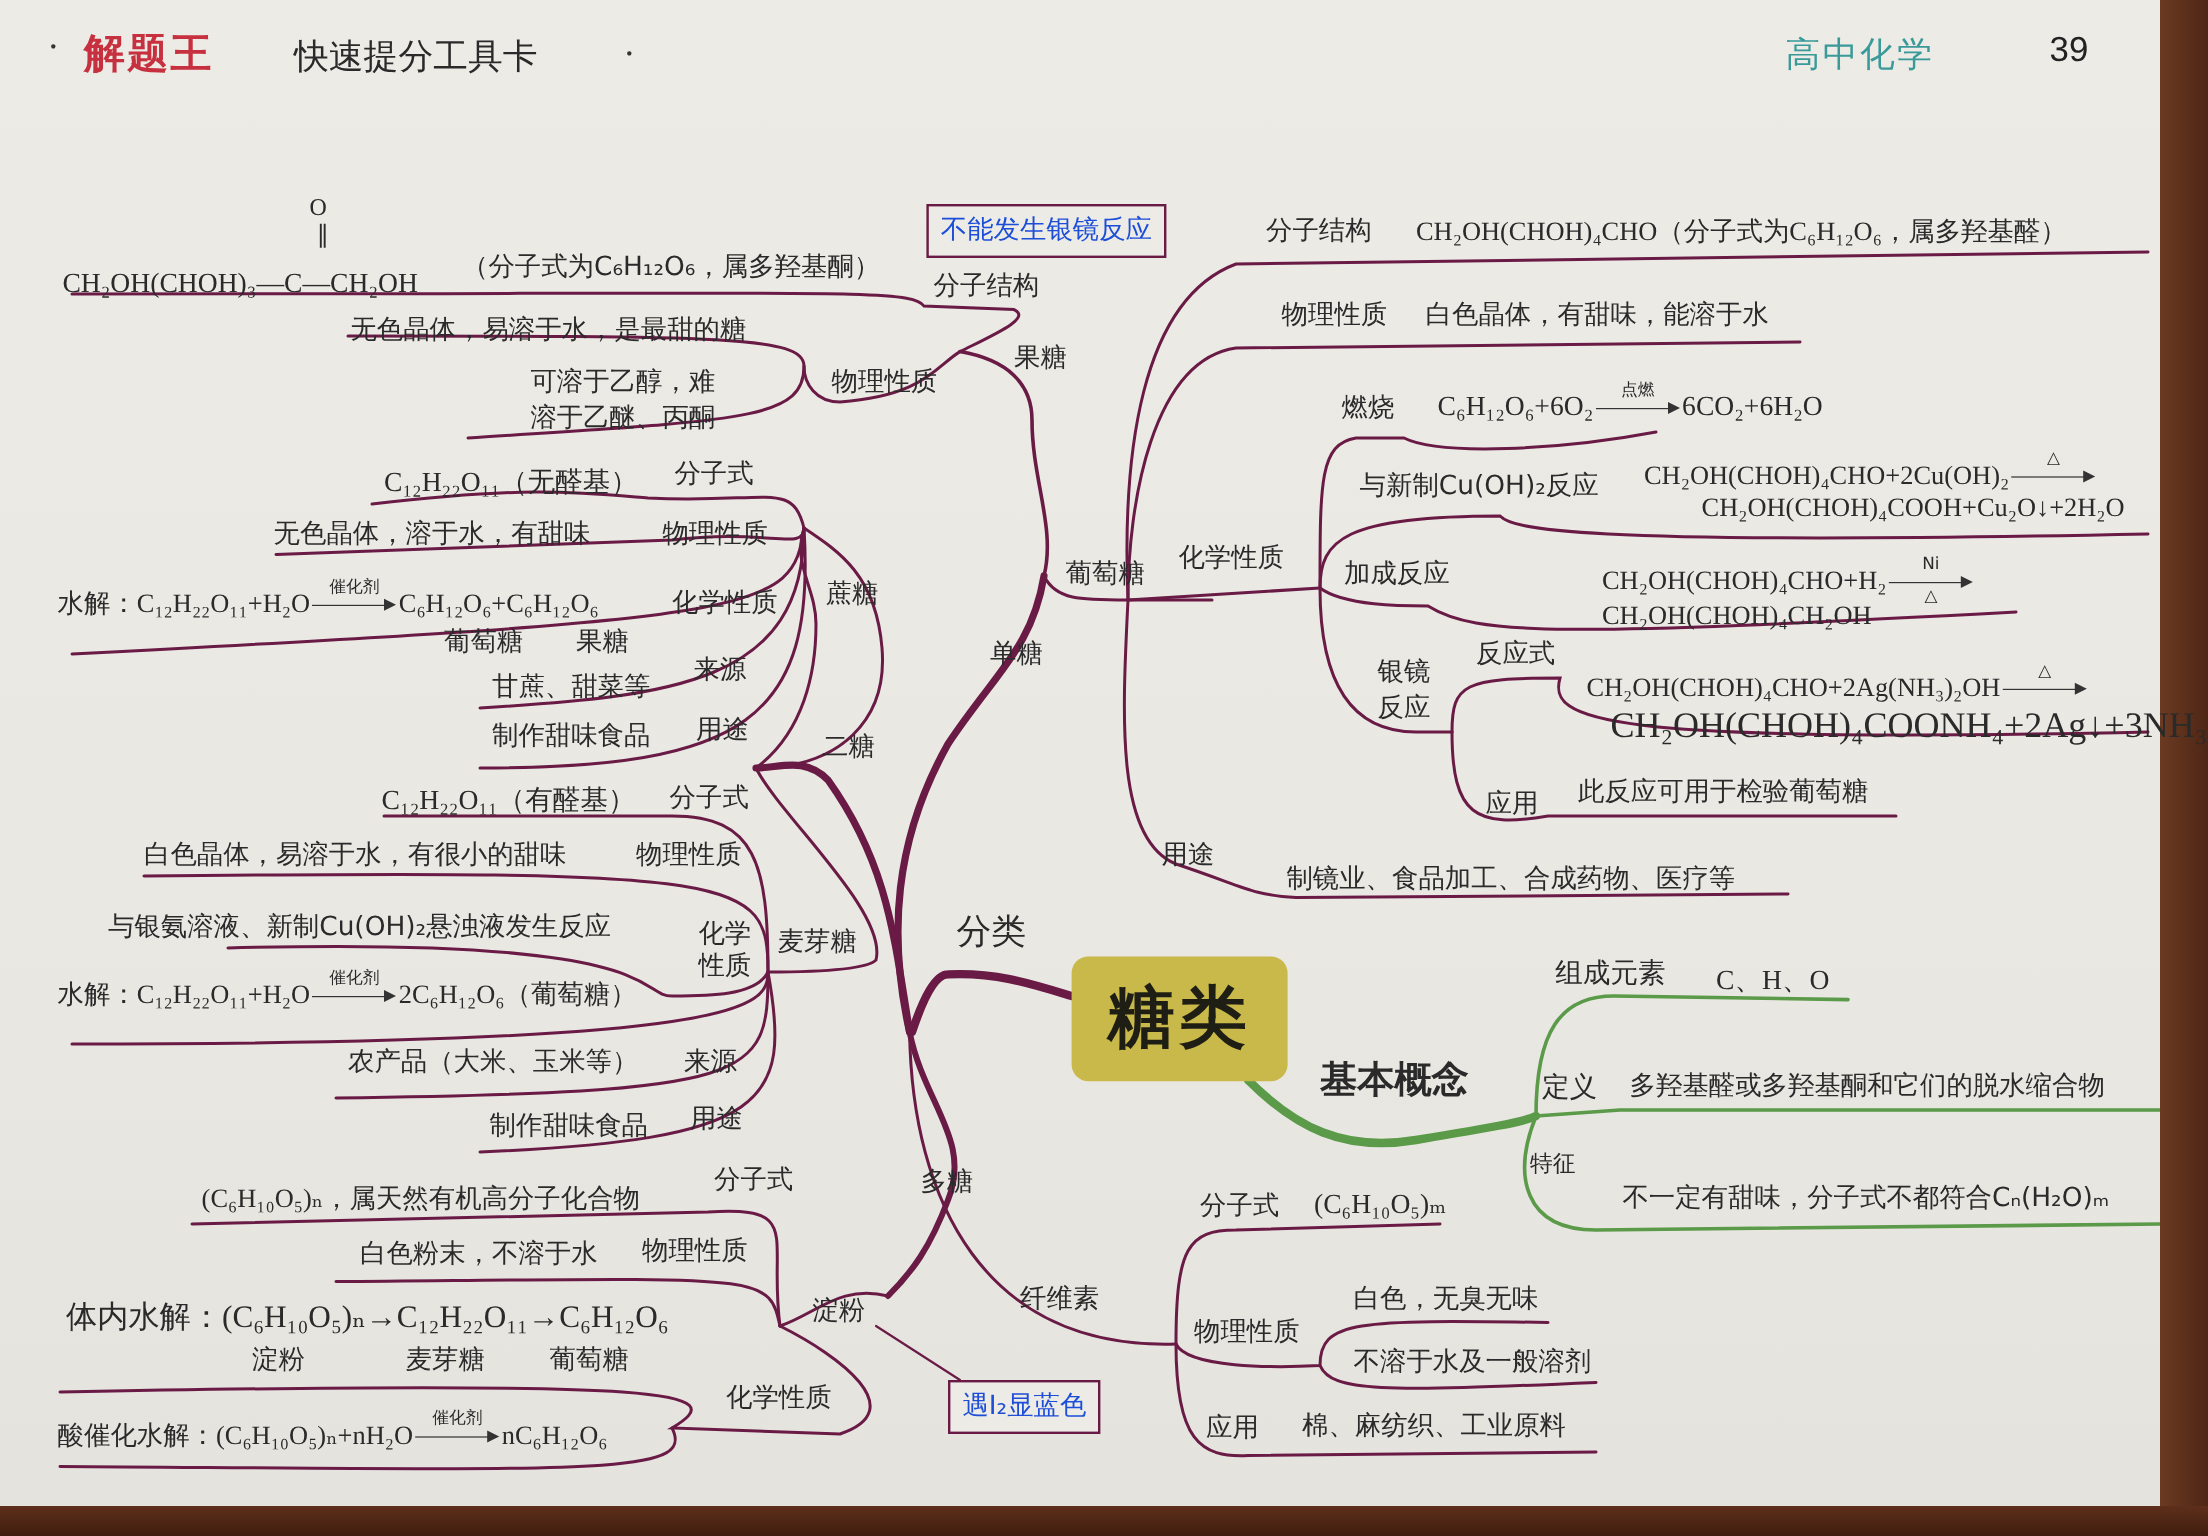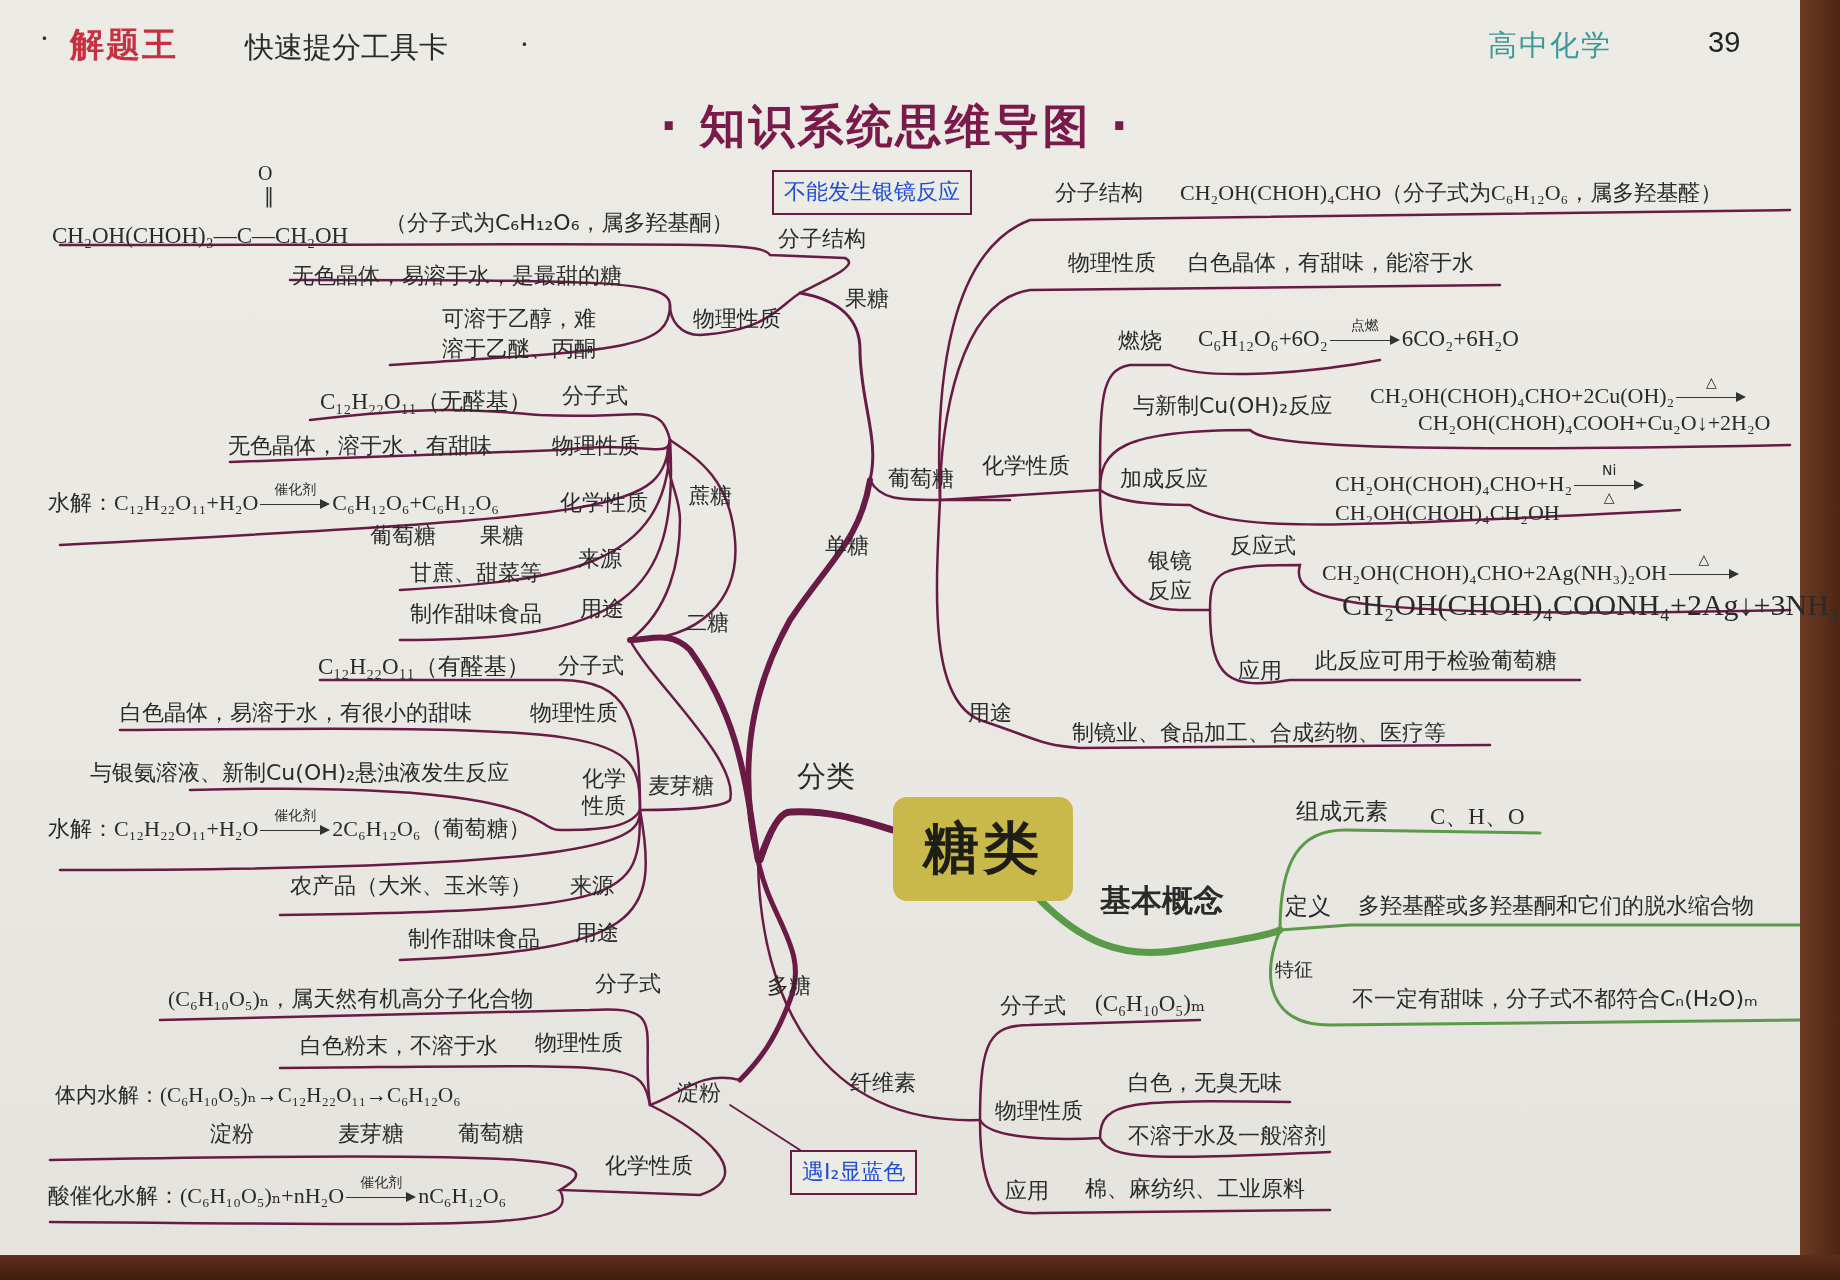--- a/index.html
+++ b/index.html
@@ -120,21 +120,20 @@
     <path d="M1280 930 L1350 925 L1800 925" stroke-width="3"></path>
     <path d="M1280 930 C1260 980 1270 1025 1330 1025 L1800 1020" stroke-width="3"></path>
   </svg>
 
   <span class="hdr-dot" style="left:40px;top:22px;">·</span>
   <div class="hdr-brand" style="left:70px;">解题王</div>
   <div class="hdr-sub">快速提分工具卡</div>
   <span class="hdr-dot" style="left:520px;top:28px;">·</span>
   <div class="subject">高中化学</div>
   <div class="pageno">39</div>
-  <div class="main-title">· 知识系统思维导图 ·</div>
 
   <div class="center-node">糖类</div>
   <span class="t cn big" style="left:797px;top:762px;">分类</span>
   <span class="t cn basic" style="left:1100px;top:885px;">基本概念</span>
 
   <span class="t cn" style="left:825px;top:535px;">单糖</span>
   <span class="t cn" style="left:685px;top:612px;">二糖</span>
   <span class="t cn" style="left:767px;top:975px;">多糖</span>
 
   <span class="t cn" style="left:845px;top:288px;">果糖</span>
@@ -216,21 +215,21 @@
   <span class="t cn" style="left:290px;top:875px;">农产品（大米、玉米等）</span>
   <span class="t cn" style="left:570px;top:875px;">来源</span>
   <span class="t cn" style="left:408px;top:928px;">制作甜味食品</span>
   <span class="t cn" style="left:575px;top:922px;">用途</span>
 
   <span class="t cn" style="left:677px;top:1082px;">淀粉</span>
   <span class="t f" style="left:168px;top:988px;font-size:22px;">(C₆H₁₀O₅)ₙ，属天然有机高分子化合物</span>
   <span class="t cn" style="left:595px;top:973px;">分子式</span>
   <span class="t cn" style="left:300px;top:1035px;">白色粉末，不溶于水</span>
   <span class="t cn" style="left:535px;top:1032px;">物理性质</span>
-  <span class="t f" style="left:55px;top:1085px;font-size:21px;">
+  <span class="t f" style="left:55px;top:1085px;font-size:26px;">
     <span class="cn">体内水解：</span><span>(C₆H₁₀O₅)ₙ→C₁₂H₂₂O₁₁→C₆H₁₂O₆</span>
   </span>
   <span class="t cn" style="left:210px;top:1123px;">淀粉</span>
   <span class="t cn" style="left:338px;top:1123px;">麦芽糖</span>
   <span class="t cn" style="left:458px;top:1123px;">葡萄糖</span>
   <span class="t cn" style="left:605px;top:1155px;">化学性质</span>
   <span class="t f" style="left:48px;top:1185px;font-size:22px;">
     <span class="cn">酸催化水解：</span><span>(C₆H₁₀O₅)ₙ+nH₂O</span><span class="arrow"><span class="cond cn">催化剂</span></span><span>nC₆H₁₂O₆</span>
   </span>
   <div class="box" style="left:790px;top:1150px;">遇I₂显蓝色</div>

